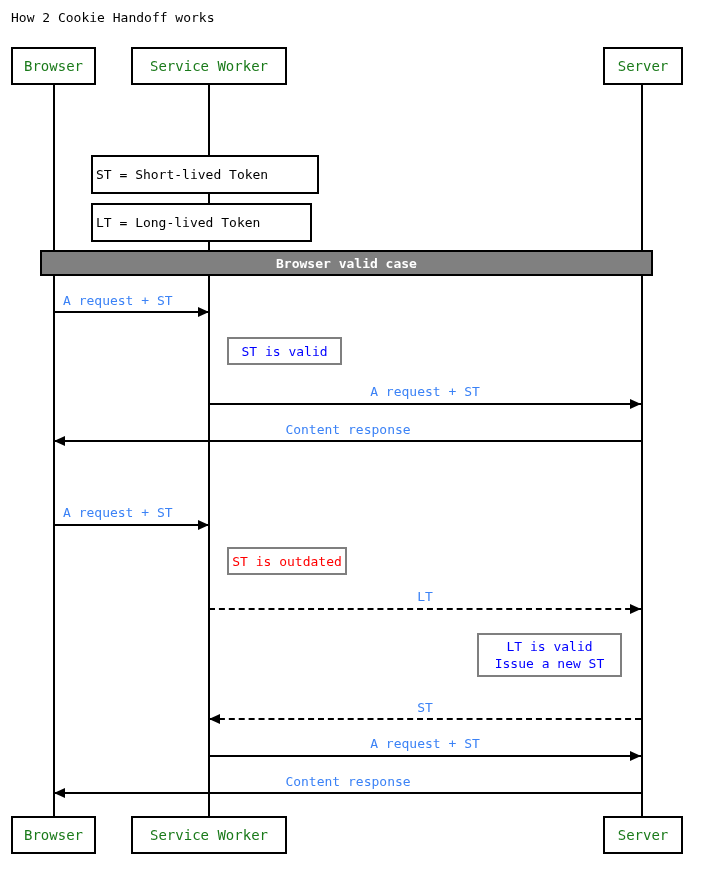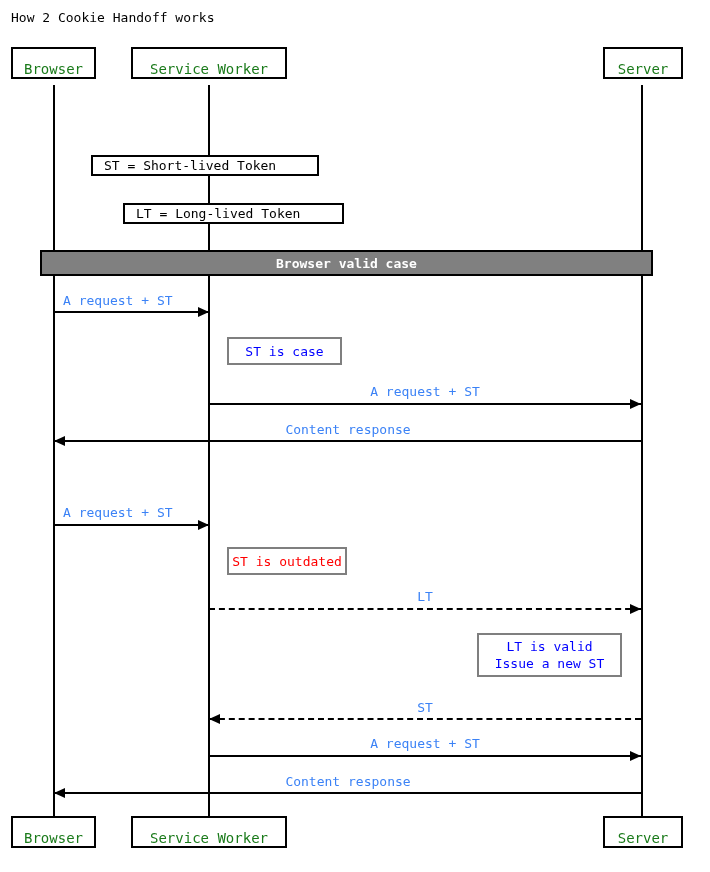--- a/index.html
+++ b/index.html
@@ -31,23 +31,23 @@
 
   
   .participant {
     position: absolute;
     box-sizing: border-box;
     border: 2px solid #000000;
     background: #ffffff;
     color: #1a7a1a;
     font-size: 14px;
     display: flex;
-    align-items: flex-end;
+    align-items: center;
     justify-content: center;
-    height: 32px;
+    height: 38px;
     white-space: nowrap;
     z-index: 5;
   }
 
   
   .lifeline {
     position: absolute;
     width: 2px;
     background: #000000;
     z-index: 1;
@@ -71,24 +71,24 @@
   }
 
   
   .note-def {
     position: absolute;
     box-sizing: border-box;
     border: 2px solid #000000;
     background: #ffffff;
     color: #000000;
     font-size: 13px;
-    height: 21px;
-    display: flex;
-    align-items: center;
-    padding: 0 11px;
+    height: 39px;
+    display: flex;
+    align-items: center;
+    padding: 0 3px;
     white-space: nowrap;
     z-index: 6;
   }
 
   
   .note-state {
     position: absolute;
     box-sizing: border-box;
     border: 2px solid #7f7f7f;
     background: #ffffff;
@@ -156,36 +156,36 @@
   <div class="participant" style="left:131px; top:47px; width:156px;">
     <span>Service Worker</span>
   </div>
   <div class="participant" style="left:603px; top:47px; width:80px;">
     <span>Server</span>
   </div>
 
   <div class="note-def" style="left:91px; top:155px; width:228px;">
     <span>ST = Short-lived Token</span>
   </div>
-  <div class="note-def" style="left:91px; top:203px; width:221px;margin-left:32px;">
+  <div class="note-def" style="left:91px; top:203px; width:221px;">
     <span>LT = Long-lived Token</span>
   </div>
 
   <div class="divider" style="left:40px; top:250px; width:613px;">
     <span>Browser valid case</span>
   </div>
 
   <div class="msg-label" style="left:63px; top:293px;">
     <span>A request + ST</span>
   </div>
   <div class="msg-line" style="left:54px; top:311px; width:155px;"></div>
   <div class="arrow-head right" style="left:198px; top:307px;"></div>
 
   <div class="note-state blue" style="left:227px; top:337px; width:115px; height:28px;">
-    <span>ST is case</span>
+    <span>ST is valid</span>
   </div>
 
   <div class="msg-label" style="left:425px; top:384px; transform:translateX(-50%);">
     <span>A request + ST</span>
   </div>
   <div class="msg-line" style="left:209px; top:403px; width:432px;"></div>
   <div class="arrow-head right" style="left:630px; top:399px;"></div>
 
   <div class="msg-label" style="left:348px; top:422px; transform:translateX(-50%);">
     <span>Content response</span>

